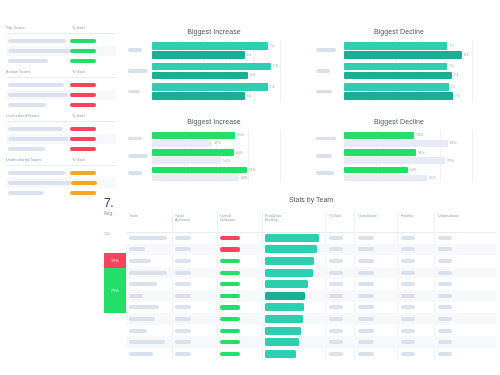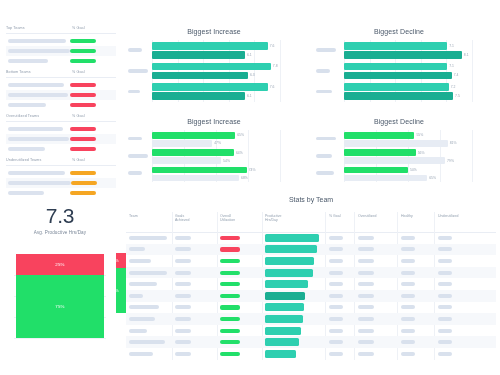--- a/index.html
+++ b/index.html
@@ -290,37 +290,20 @@
   <div style="position:absolute;left:104px;top:196px;width:24px;height:124px;overflow:hidden;">
     <div class="kpi-num" style="text-align:left;font-size:12px;margin:0;">7.</div>
     <div class="kpi-sub" style="text-align:left;margin-top:1px;">Avg.</div>
     <div style="font-size:3.4px;color:#9aa6b5;margin-top:16px;">250</div>
     <div style="position:absolute;left:0;top:57px;width:22px;height:60px;">
       <div class="seg" style="top:0;height:15px;background:#f8435e;font-size:3.6px;">25%</div>
       <div class="seg" style="top:15px;height:45px;background:#21df69;font-size:3.6px;">75%</div>
     </div>
   </div>
 
-  <div class="card" style="left:4px;top:196px;width:112px;height:148px;">
-    <div class="kpi-num" style="margin-top:8px;">7.3</div>
-    <div class="kpi-sub" style="margin-top:2px;">Avg. Productive Hrs/Day</div>
-
-    <div class="util-title" style="margin-top:18px;">Utilization Level</div>
-
-    <div style="position:absolute;left:10px;top:58px;width:92px;height:84px;">
-      <div class="gline" style="top:21px;"></div>
-      <div class="gline" style="top:42px;"></div>
-      <div class="gline" style="top:63px;"></div>
-      <div class="gline" style="top:84px;"></div>
-      <div style="position:absolute;left:2px;right:2px;top:0;bottom:0;">
-        <div class="seg" style="top:0;height:21px;background:#f8435e;">25%</div>
-        <div class="seg" style="top:21px;height:63px;background:#21df69;">75%</div>
-      </div>
-    </div>
-  </div>
 
   <div class="tbl" style="left:126px;top:194px;width:370px;height:155px;">
     <div class="tbl-title" style="margin-top:2px;">Stats by Team</div>
     <div id="tableBody" style="position:absolute;left:0;top:16px;width:370px;height:136px;">
         <div class="th" style="left: 3px; top: 4px;">Team</div>
         <div class="th" style="left: 49px; top: 4px;">Goals
 Achieved</div>
         <div class="th" style="left: 94px; top: 4px;">Overall
 Utilization</div>
         <div class="th" style="left: 139px; top: 4px;">Productive

